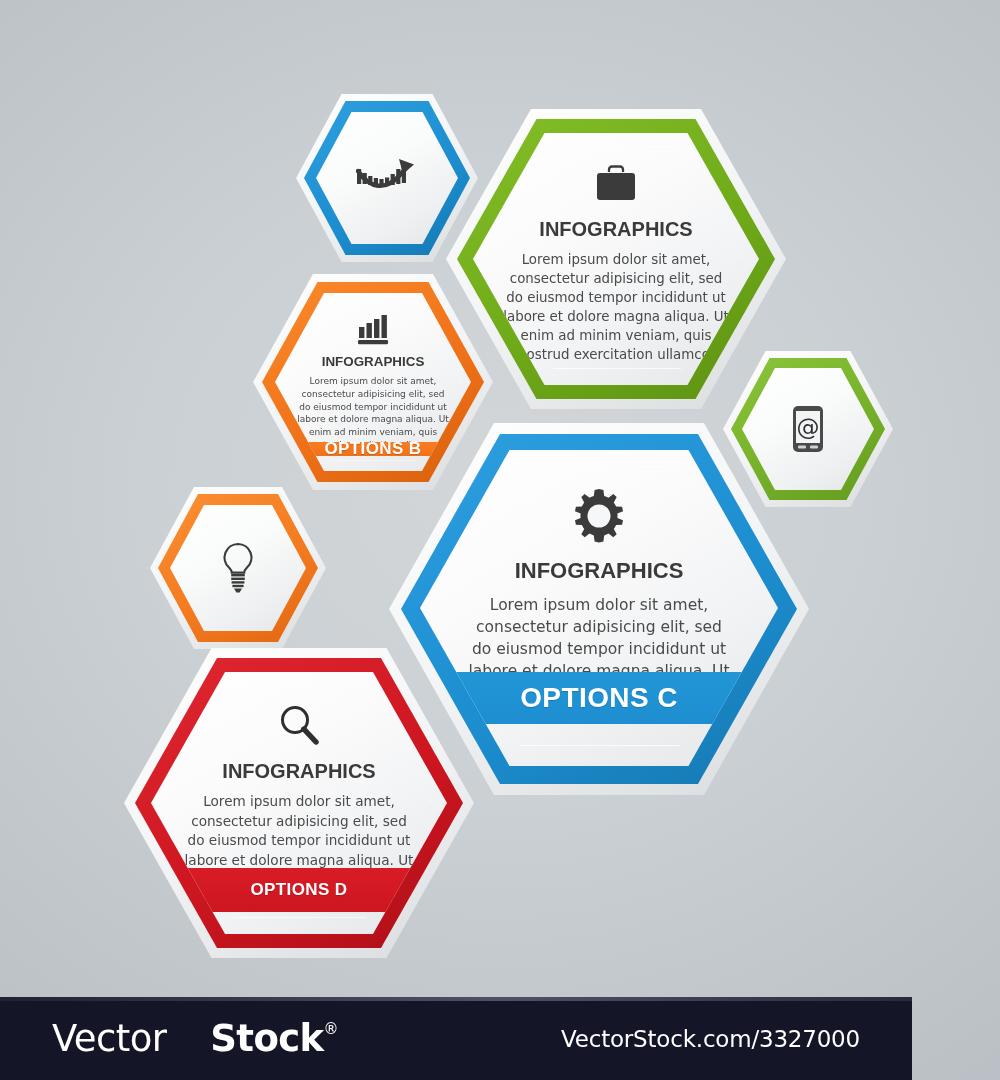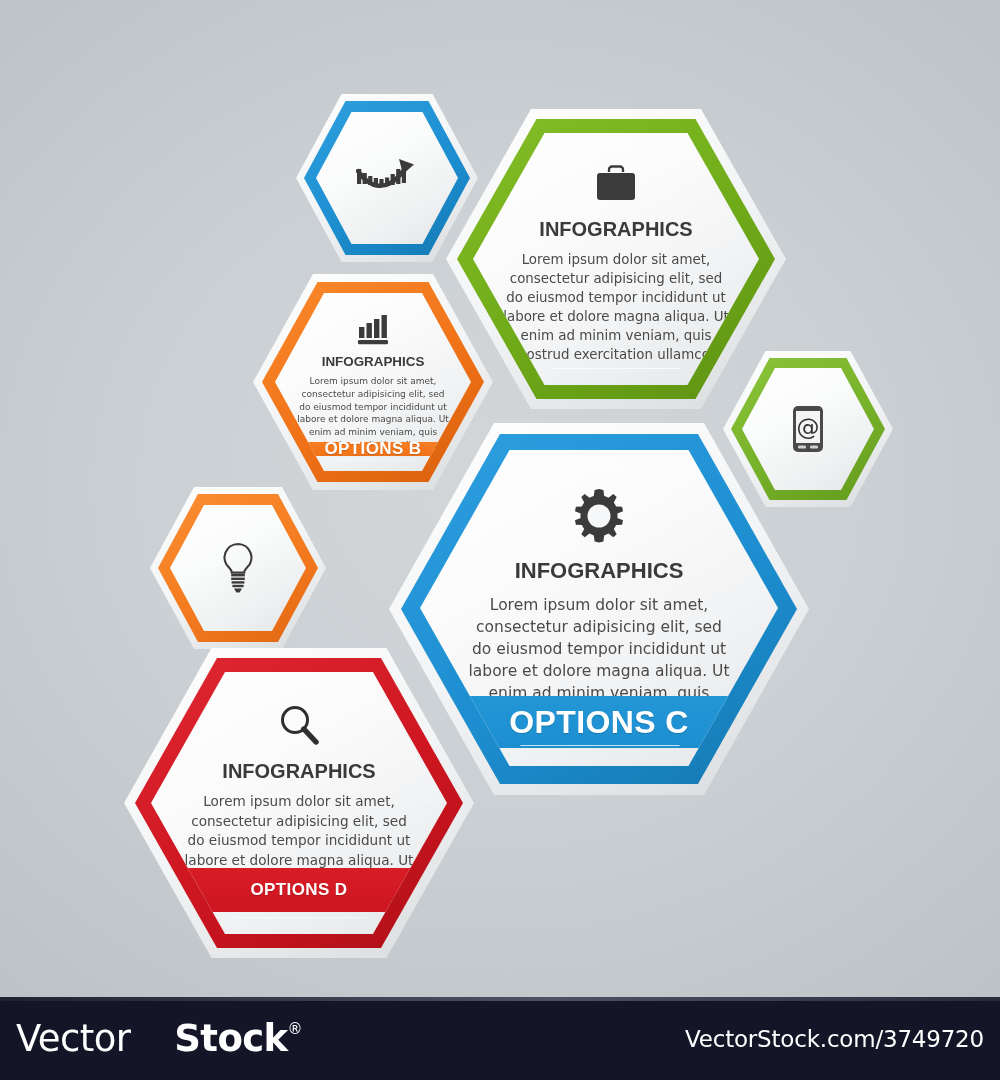--- a/index.html
+++ b/index.html
@@ -99,27 +99,27 @@
     background: linear-gradient(150deg, #ffffff 0%, #fafbfb 40%, #eef0f1 75%, #e2e4e6 100%);
     display: flex;
     align-items: center;
     justify-content: center;
   }
 
   
   #footer {
     position: absolute;
     left: 0; bottom: 0;
-    width: 1000px;
+    width: 912px;
     height: 83px;
     background: #141527;
     display: flex;
     align-items: center;
     justify-content: space-between;
-    padding: 0 16px;
+    padding: 0 52px;
   }
   #footer-top-edge {
     position: absolute;
     left: 0; top: 0; width: 100%; height: 4px;
     background: linear-gradient(90deg, #2a2b3d, #7e8296 55%, #3a3b4e);
     opacity: .55;
   }
   .vs-logo {
     color: #ffffff;
     font-size: 37px;
@@ -236,21 +236,21 @@
           <svg width="58" height="58" viewBox="0 0 58 58" aria-hidden="true">
             <g fill="#3b3b3b">
               <path d="M29 2 l4.4 1.0 0.8 6.0 a20 20 0 0 1 4.3 1.8 l4.8-3.7 3.4 3.0 -2.9 5.3 a20 20 0 0 1 2.3 4.0 l6.0 0.3 0.9 4.5 -5.6 2.2 a20 20 0 0 1 0 4.6 l5.6 2.2 -0.9 4.5 -6.0 0.3 a20 20 0 0 1 -2.3 4.0 l2.9 5.3 -3.4 3.0 -4.8 -3.7 a20 20 0 0 1 -4.3 1.8 l-0.8 6.0 -4.4 1.0 -4.4 -1.0 -0.8 -6.0 a20 20 0 0 1 -4.3 -1.8 l-4.8 3.7 -3.4 -3.0 2.9 -5.3 a20 20 0 0 1 -2.3 -4.0 l-6.0 -0.3 -0.9 -4.5 5.6 -2.2 a20 20 0 0 1 0 -4.6 l-5.6 -2.2 0.9 -4.5 6.0 -0.3 a20 20 0 0 1 2.3 -4.0 l-2.9 -5.3 3.4 -3.0 4.8 3.7 a20 20 0 0 1 4.3 -1.8 l0.8 -6.0 z"></path>
             </g>
             <circle cx="29" cy="29" r="11.5" fill="#f6f7f8"></circle>
           </svg>
         </span>
         <div class="hx-title" style="font-size:22px; margin-top:13px;">INFOGRAPHICS</div>
         <div class="hx-body" style="font-size:15.5px; line-height:22px; width:270px; margin-top:10px;">Lorem ipsum dolor sit amet, consectetur adipisicing elit, sed do eiusmod tempor incididunt ut labore et dolore magna aliqua. Ut enim ad minim veniam, quis nostrud exercitation ullamco.</div>
       </div>
-      <div class="band" style="bottom:18px; height:52px; background:linear-gradient(180deg,#2396d6 0%,#1d8fd1 100%); font-size:32px;">
+      <div class="band" style="bottom:42px; height:52px; background:linear-gradient(180deg,#2396d6 0%,#1d8fd1 100%); font-size:28px;">
         <span>OPTIONS C</span>
       </div>
     </div>
   </div>
 
   <div class="hexgroup" style="left:150px; top:456px; width:176px; height:162px;">
     <div class="hex plate"></div>
     <div class="hex ring" style="left:8px; top:7px; width:160px; height:148px; background:linear-gradient(150deg,#fb8f32 0%,#f47b20 55%,#e06710 100%);"></div>
     <div class="hex smallface" style="left:20px; top:18px; width:136px; height:126px;">
       <span class="icon-wrap">
@@ -288,16 +288,16 @@
     </div>
   </div>
 
   <div id="footer">
     <div id="footer-top-edge"></div>
     <div class="vs-logo">
       <span class="lite">Vector</span>
         <span class="bold">Stock</span>
         <span class="reg">®</span>
     </div>
-    <div class="vs-url">VectorStock.com/3749720</div>
+    <div class="vs-url">VectorStock.com/3327000</div>
   </div>
 
 </div>
 
 </body></html>

